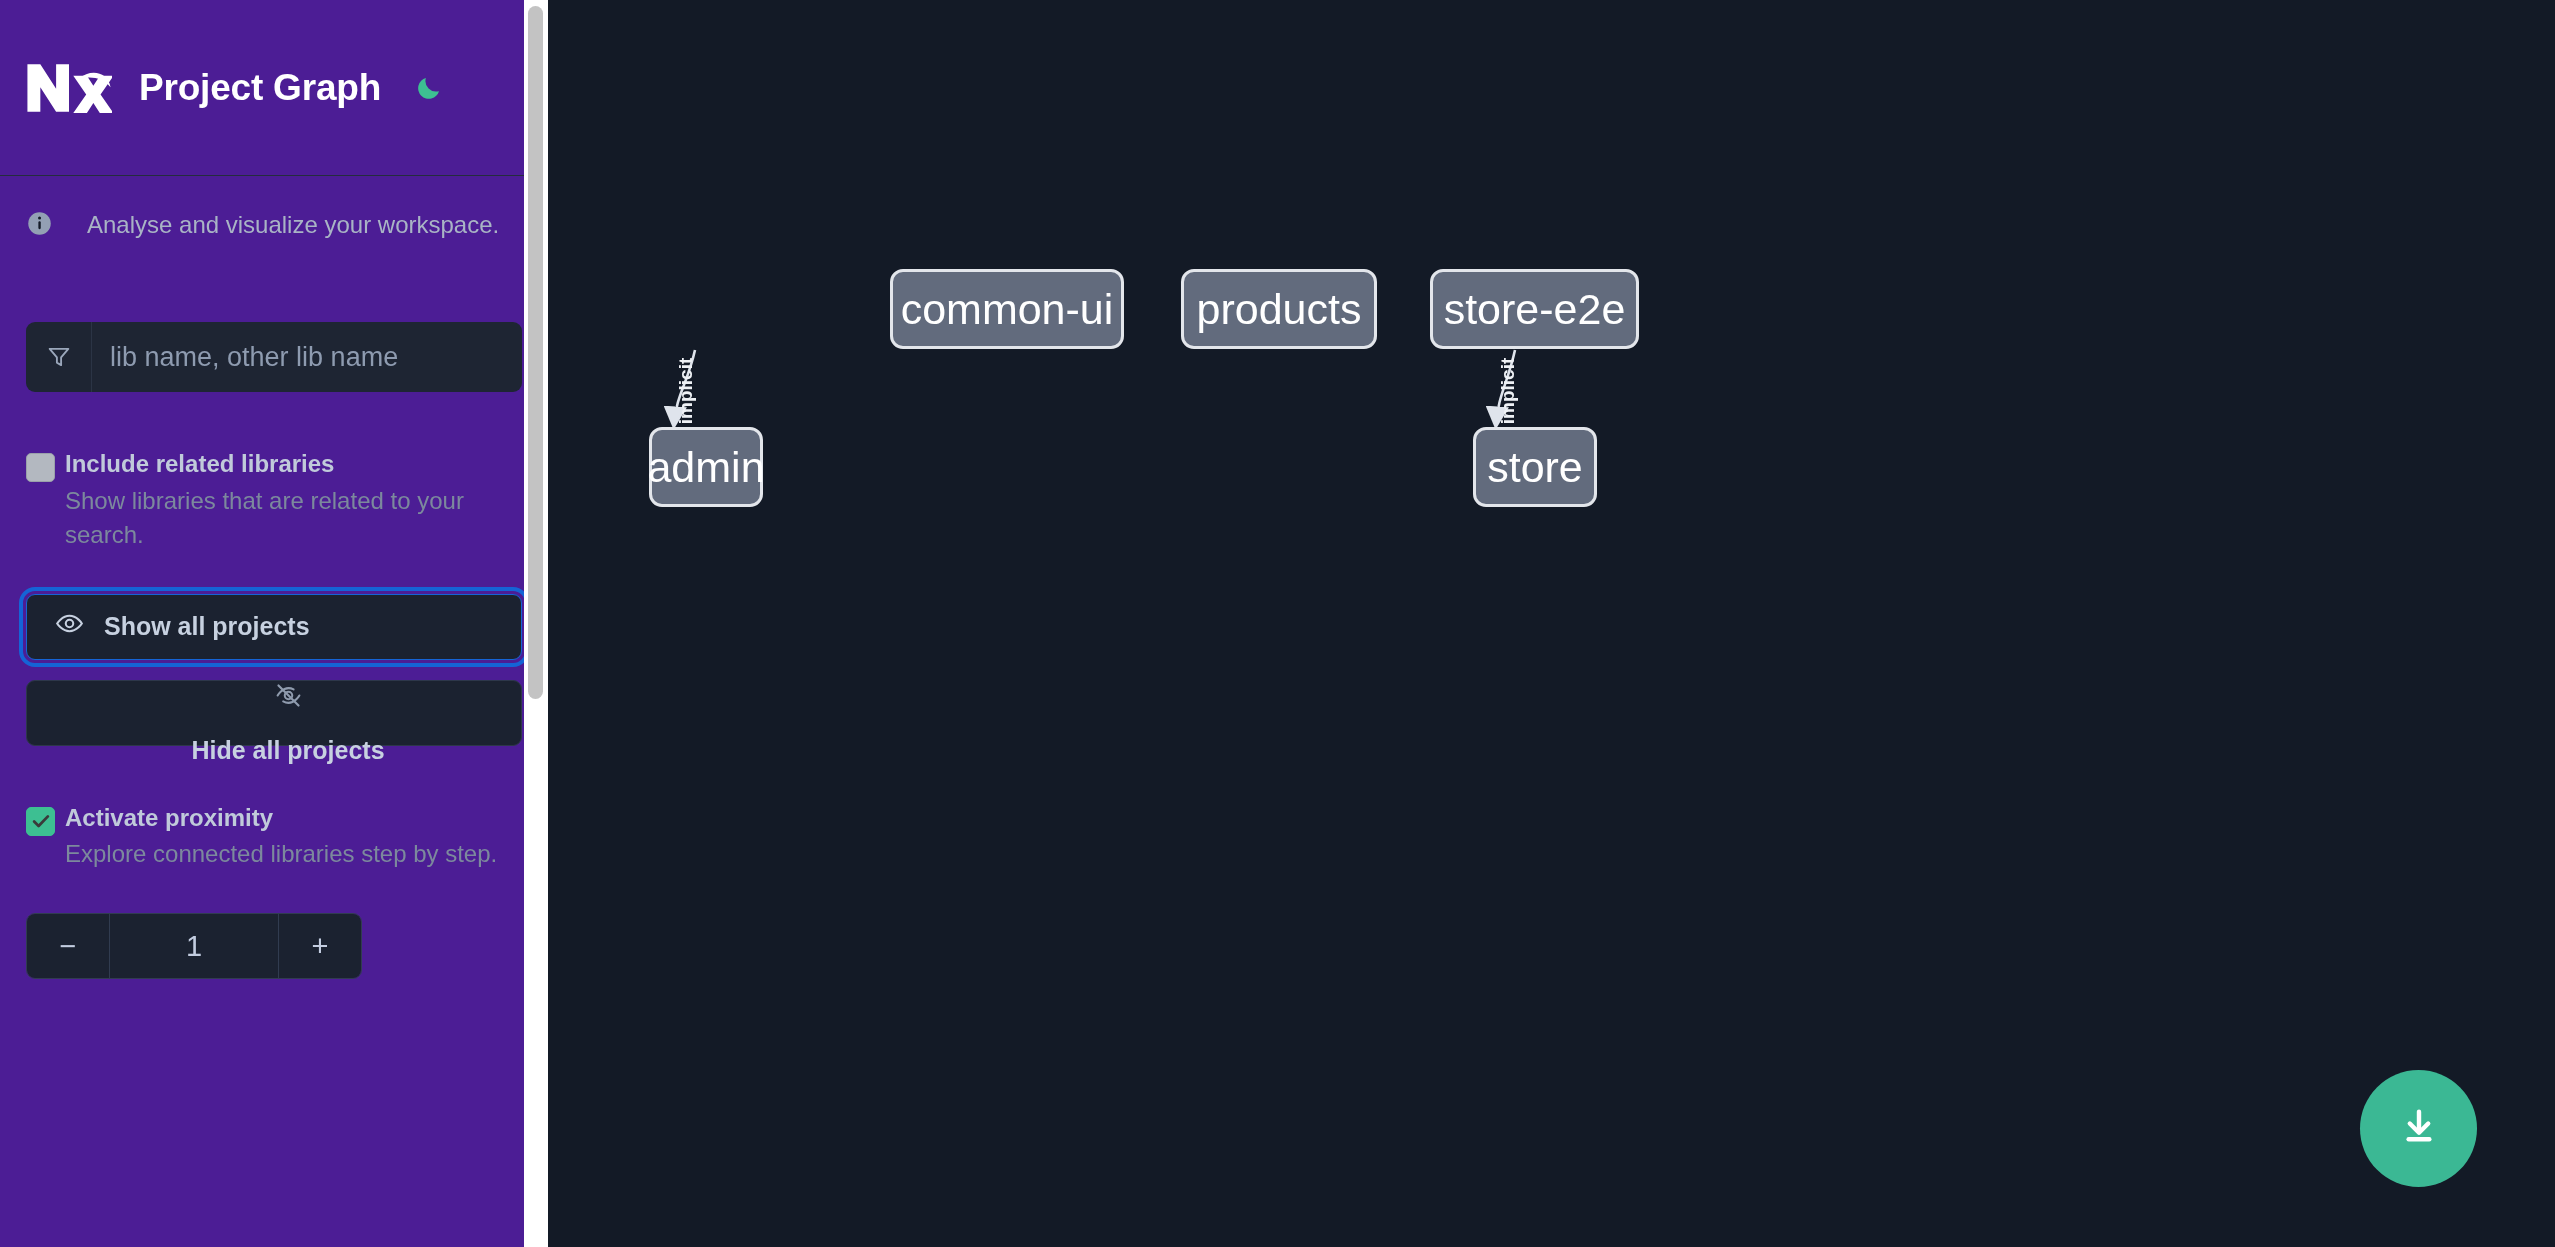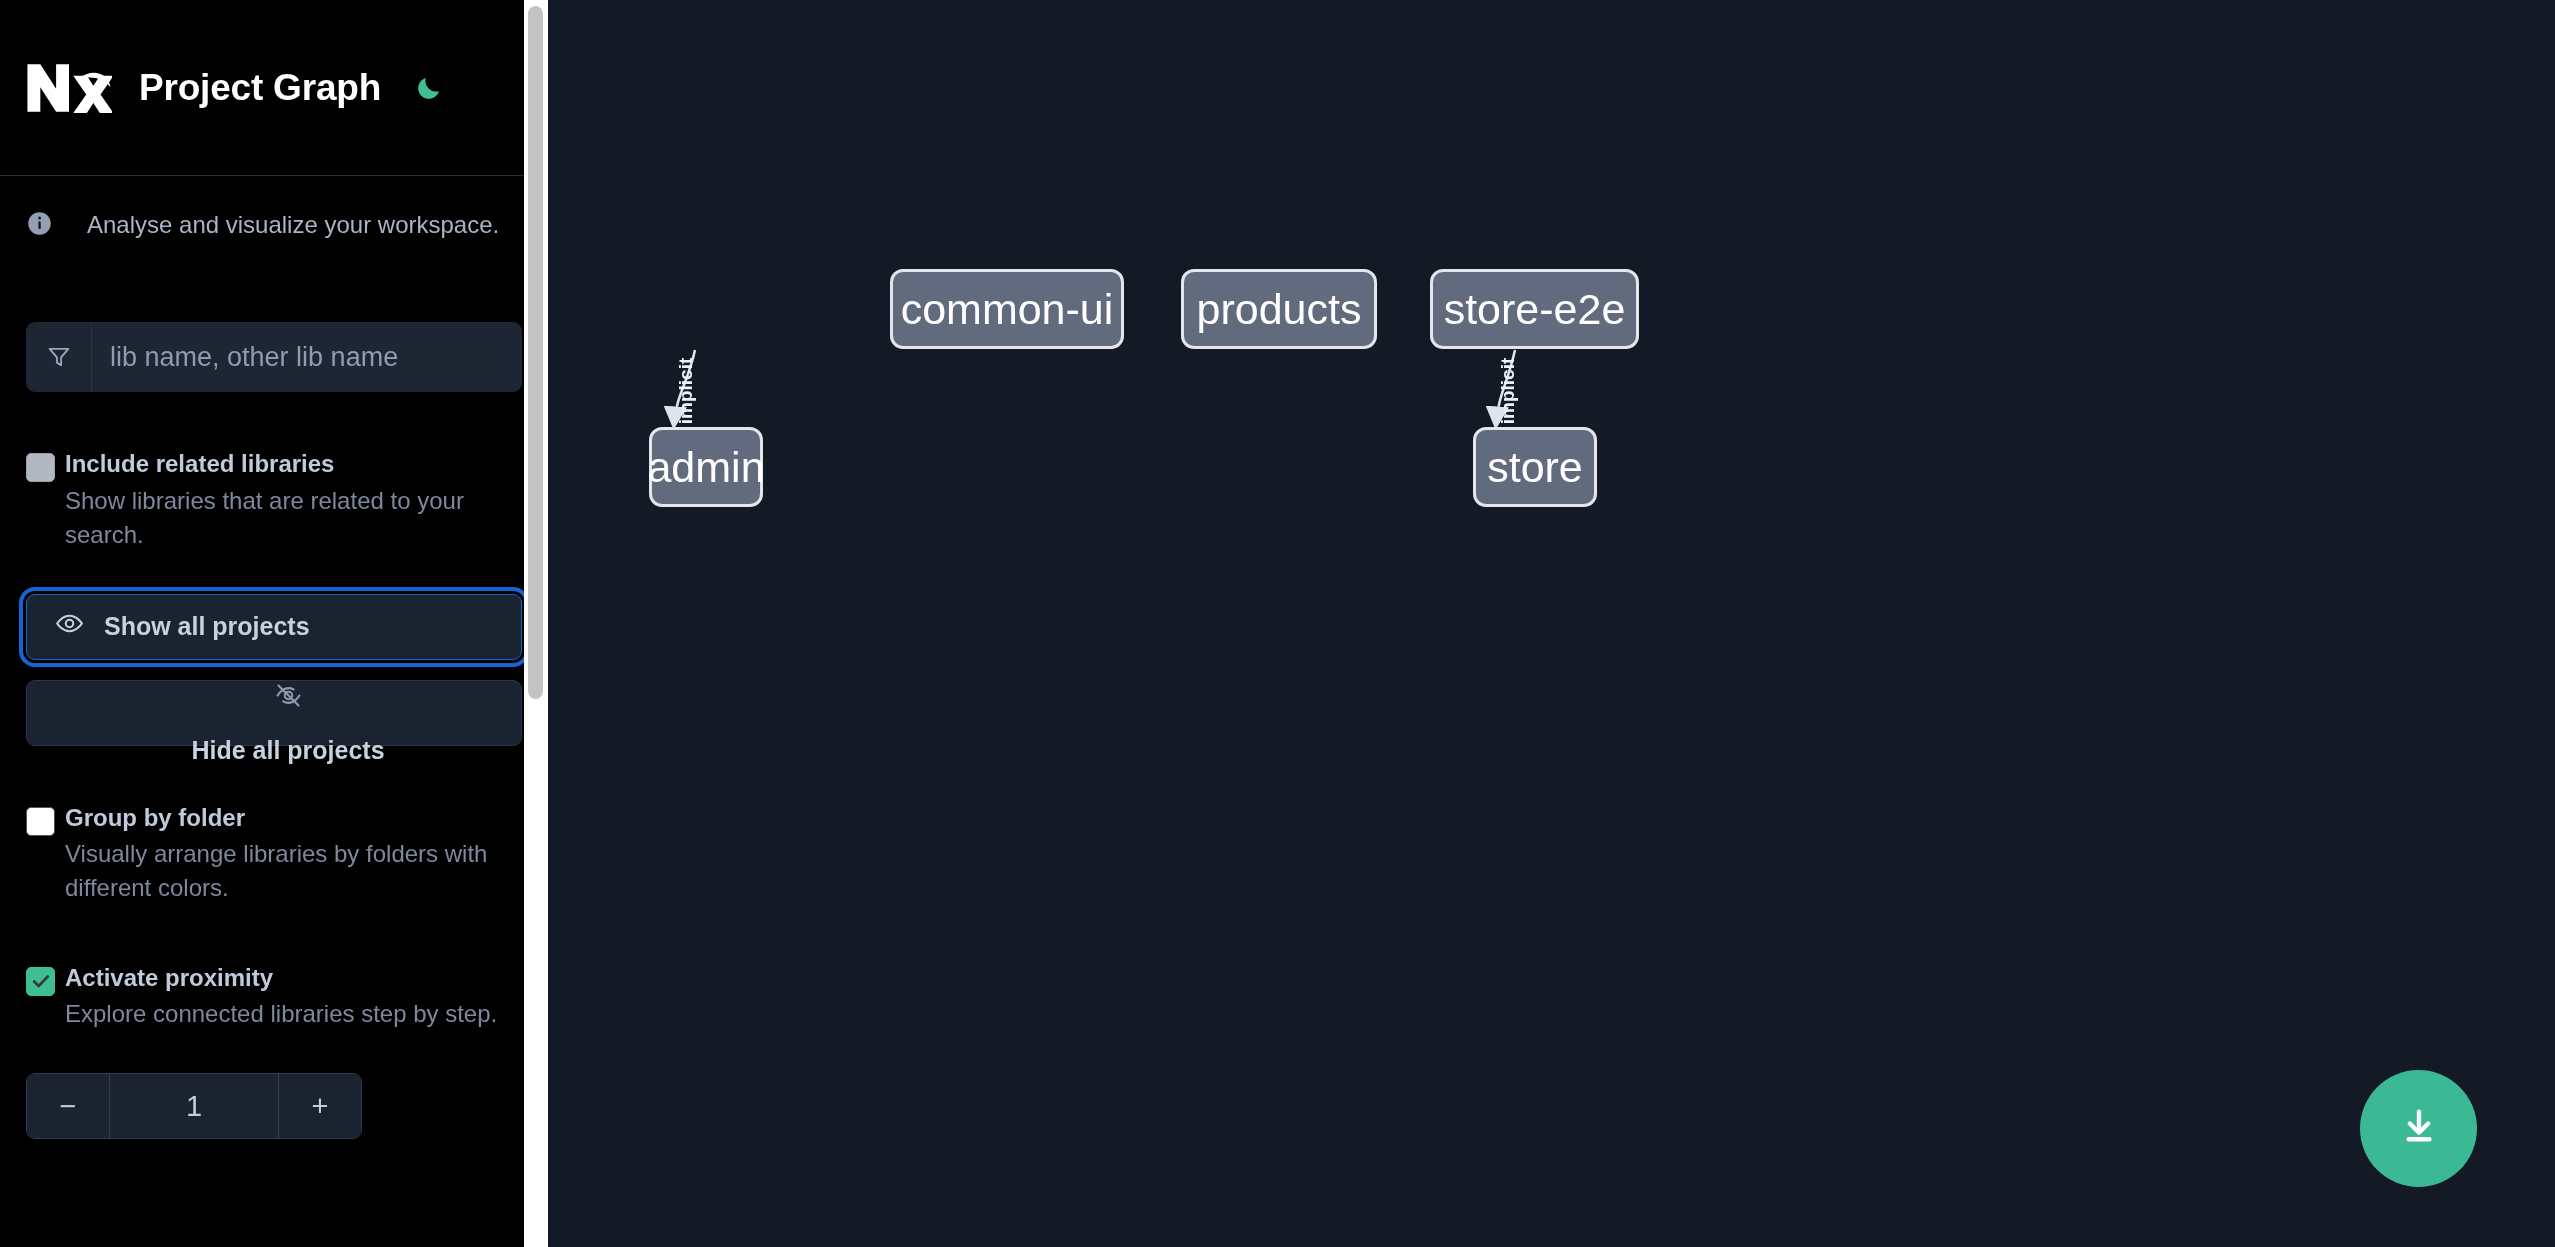--- a/index.html
+++ b/index.html
@@ -8,21 +8,21 @@
     background: #131a26;
     font-family: "Liberation Sans", sans-serif;
     overflow: hidden;
   }
   #app { position: relative; width: 2555px; height: 1247px; display: flex; }
 
   
   .sidebar {
     position: relative;
     width: 548px; height: 1247px;
-    background: #000000;
+    background: #4c1d95;
     flex: 0 0 548px;
   }
   .sb-header {
     height: 176px;
     display: flex; align-items: center;
     padding-left: 26px;
     border-bottom: 1px solid #252d3d;
   }
   .nx-logo { width: 86px; height: 56px; flex: 0 0 auto; }
   .app-title {
@@ -233,27 +233,20 @@
             <svg width="29" height="29" viewBox="0 0 24 24" aria-hidden="true">
               <path d="M3 12S6.6 5.9 12 5.9c1.6 0 3 .45 4.2 1.1M21 12s-3.6 6.1-9 6.1c-1.7 0-3.2-.5-4.4-1.2" fill="none" stroke="#8f9bad" stroke-width="1.7" stroke-linecap="round"></path>
               <circle cx="12" cy="12" r="3.1" fill="none" stroke="#8f9bad" stroke-width="1.7"></circle>
               <line x1="3.7" y1="3.7" x2="20.3" y2="20.3" stroke="#8f9bad" stroke-width="1.8" stroke-linecap="round"></line>
             </svg>
           </span>
           <span>Hide all projects</span>
         </button>
       </div>
 
-      <div class="opt-row">
-        <span class="cbox unchecked"></span>
-        <span class="opt-body">
-          <span class="opt-label">Group by folder</span>
-          <span class="opt-desc" style="display:block">Visually arrange libraries by folders with different colors.</span>
-        </span>
-      </div>
 
       <div class="opt-row">
         <span class="cbox checked">
           <svg width="22" height="22" viewBox="0 0 24 24" aria-hidden="true">
             <path d="M4.5 12.6 9.4 17.5 19.5 7" fill="none" stroke="#3a3a3a" stroke-width="3" stroke-linecap="round" stroke-linejoin="round"></path>
           </svg>
         </span>
         <span class="opt-body">
           <span class="opt-label">Activate proximity</span>
           <span class="opt-desc" style="display:block">Explore connected libraries step by step.</span>

